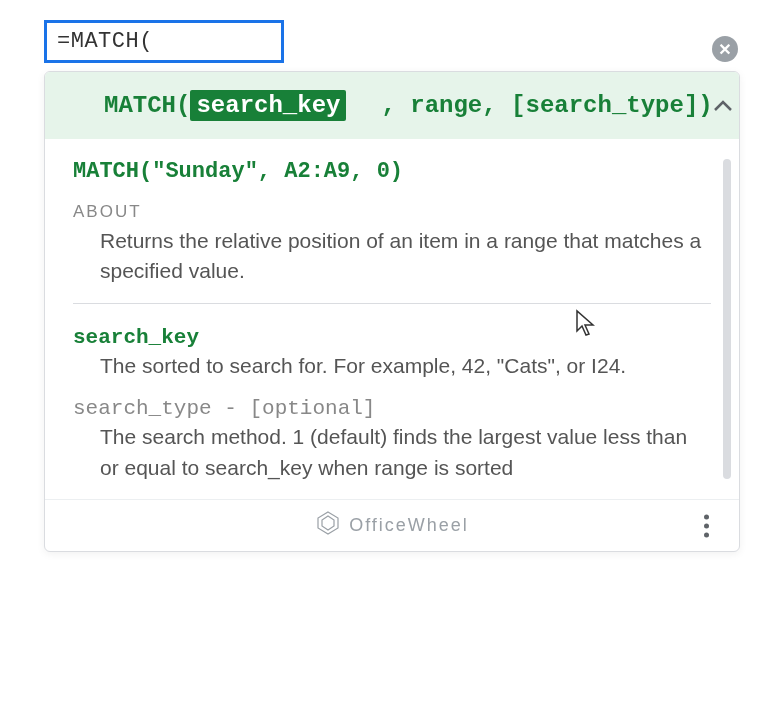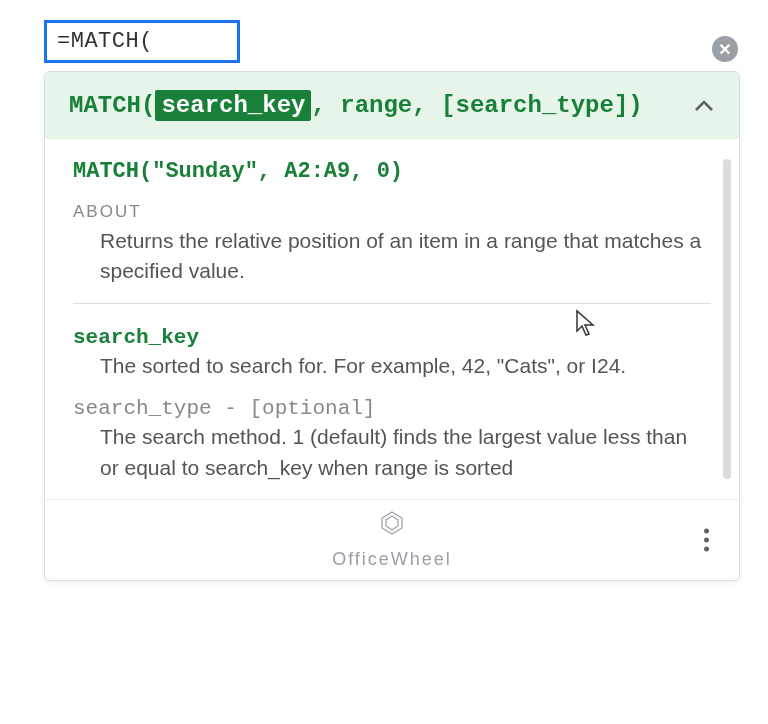--- a/index.html
+++ b/index.html
@@ -6,21 +6,21 @@
   body {
     margin: 0;
     padding: 20px;
     font-family: Arial, sans-serif;
     background: #fff;
     width: 768px;
     height: 724px;
     position: relative;
   }
   .formula-input {
-    width: 196px;
+    width: 240px;
     margin-left: 24px;
     border: 3px solid #1a73e8;
     padding: 6px 10px;
     font-family: 'Consolas', 'Courier New', monospace;
     font-size: 22px;
     color: #333;
     background: #fff;
     letter-spacing: 0.5px;
   }
   .close-btn {
@@ -54,21 +54,21 @@
     background: #e6f4ea;
     padding: 20px 24px;
     display: flex;
     align-items: center;
     justify-content: space-between;
     font-family: 'Consolas', 'Courier New', monospace;
     font-size: 24px;
     color: #188038;
     font-weight: 600;
   }
-  .sig-part { white-space: pre; }
+  .sig-part { white-space: pre; margin-left: 35px; }
   .sig-active {
     background: #188038;
     color: #fff;
     padding: 2px 6px;
     border-radius: 2px;
   }
   .collapse-icon {
     width: 22px;
     height: 22px;
     display: flex;
@@ -140,21 +140,20 @@
     position: relative;
   }
   .brand {
     display: flex;
     align-items: center;
     gap: 8px;
     color: #9aa0a6;
     font-size: 18px;
     letter-spacing: 2px;
     font-family: Arial, sans-serif;
-    flex-direction: column;
   }
   .brand-logo svg { stroke: #9aa0a6; fill: none; stroke-width: 1.2; }
   .kebab {
     position: absolute;
     right: 24px;
     top: 50%;
     transform: translateY(-50%);
     display: flex;
     flex-direction: column;
     gap: 4px;

